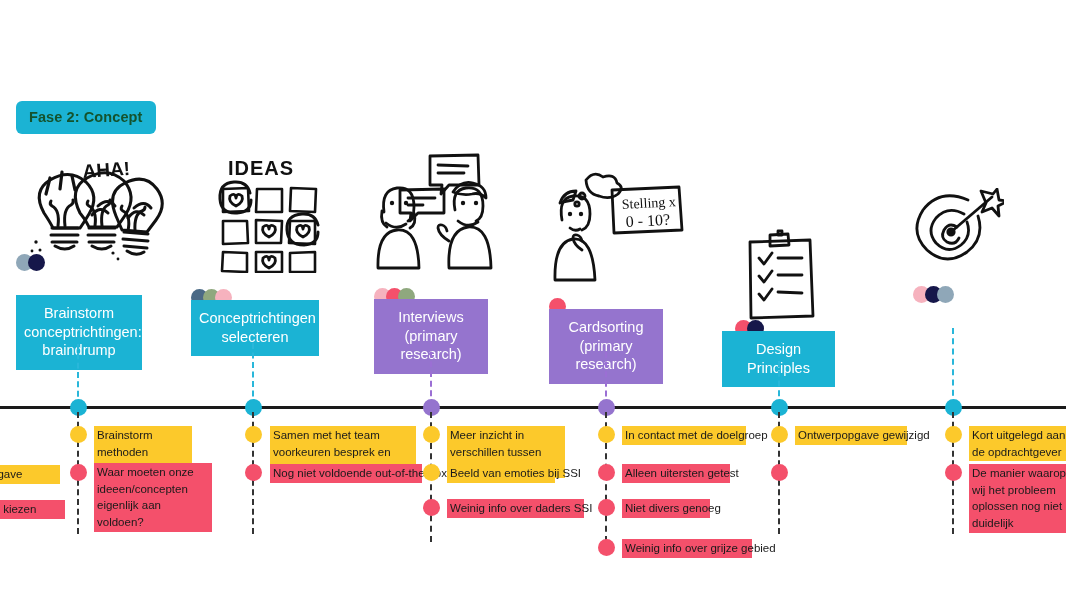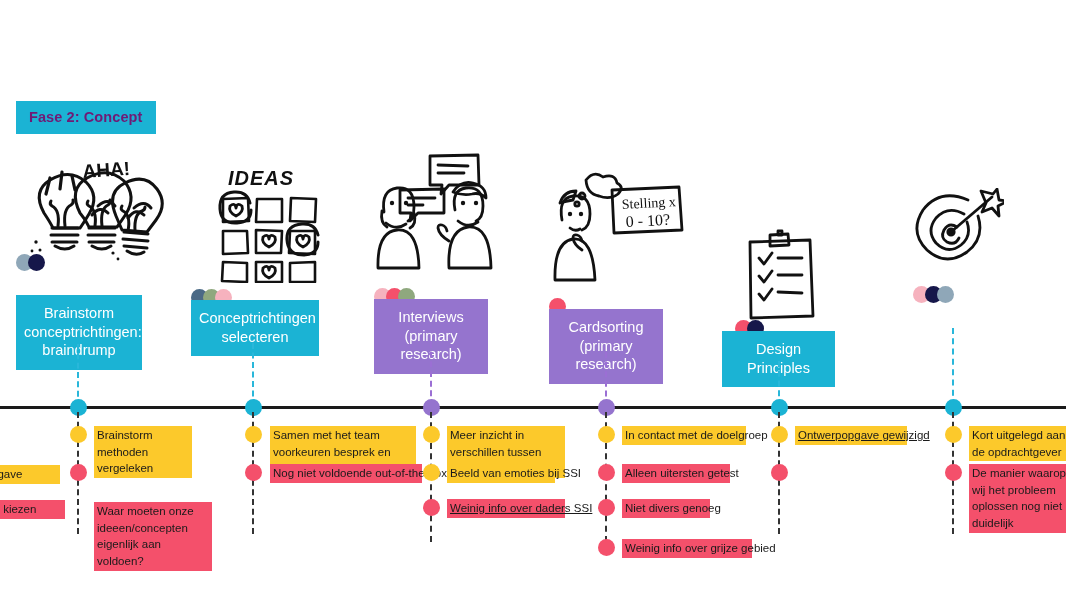--- a/index.html
+++ b/index.html
@@ -8,25 +8,26 @@
     background:#ffffff;
     font-family:"Liberation Sans", sans-serif;
     overflow:hidden;
     position:relative;
   }
   #canvas{position:absolute;inset:0;width:1066px;height:599px;}
 
   
   .phase-banner{
     position:absolute;left:16px;top:101px;
-    background:#1BB3D4;color:#701a75;
+    background:#1BB3D4;color:#14532d;
     font-weight:bold;font-size:14.5px;
     padding:8px 13px 9px 13px;
     letter-spacing:.1px;
     white-space:nowrap;
+    border-radius:6px;
   }
 
   
   .axis{
     position:absolute;left:0;top:406px;width:1066px;height:3px;
     background:#1a1a1a;
   }
   .axis-dot{
     position:absolute;width:17px;height:17px;border-radius:50%;
     top:-7px;margin-left:-8.5px;
@@ -116,21 +117,21 @@
         <circle cx="22" cy="84" r="1.7"></circle>
           <circle cx="26" cy="92" r="1.5"></circle>
         <circle cx="18" cy="93" r="1.4"></circle>
           <circle cx="99" cy="95" r="1.6"></circle>
         <circle cx="104" cy="101" r="1.4"></circle>
       </g>
       <text x="69" y="20" font-family="'Liberation Sans',sans-serif" font-size="19" font-weight="bold" fill="#111" transform="rotate(-4 69 20)">AHA!</text>
     </svg>
   </div>
 
-  <div class="illus" style="left:214px;top:163px;font-style:italic;">
+  <div class="illus" style="left:214px;top:153px;">
     <svg width="110" height="120" viewBox="0 0 110 120">
       <text x="14" y="22" font-family="'Liberation Sans',sans-serif" font-size="20" font-weight="bold" fill="#111" letter-spacing="1">IDEAS</text>
       <g fill="none" stroke="#111" stroke-width="2.6" stroke-linejoin="round">
         <path d="M9 36 l25 -1 l1 23 l-26 1z"></path>
         <path d="M43 36 l25 0 l0 23 l-26 0z"></path>
         <path d="M77 35 l25 1 l-1 23 l-25 -1z"></path>
         <path d="M9 68 l24 0 l1 22 l-25 1z"></path>
         <path d="M42 67 l26 1 l-1 22 l-25 0z"></path>
         <path d="M76 68 l25 0 l0 23 l-26 -1z"></path>
         <path d="M9 99 l24 1 l0 19 l-25 -1z"></path>
@@ -295,45 +296,45 @@
   <div style="position:absolute;left:78px;top:412px;height:122px;border-left:2px dashed #333;margin-left:-1px;"></div>
   <div style="position:absolute;left:253px;top:412px;height:122px;border-left:2px dashed #333;margin-left:-1px;"></div>
   <div style="position:absolute;left:431px;top:412px;height:130px;border-left:2px dashed #333;margin-left:-1px;"></div>
   <div style="position:absolute;left:606px;top:412px;height:130px;border-left:2px dashed #333;margin-left:-1px;"></div>
   <div style="position:absolute;left:779px;top:412px;height:122px;border-left:2px dashed #333;margin-left:-1px;"></div>
   <div style="position:absolute;left:953px;top:412px;height:122px;border-left:2px dashed #333;margin-left:-1px;"></div>
 
   <div class="note-dot pos" style="left:78px;top:426px;"></div>
   <div class="note pos" style="left:94px;top:426px;width:98px;">Brainstorm methoden vergeleken</div>
   <div class="note-dot neg" style="left:78px;top:464px;"></div>
-  <div class="note neg" style="left:94px;top:463px;width:118px;margin-top:39px;">Waar moeten onze ideeen/concepten eigenlijk aan voldoen?</div>
+  <div class="note neg" style="left:94px;top:463px;width:118px;">Waar moeten onze ideeen/concepten eigenlijk aan voldoen?</div>
 
   <div class="note-dot pos" style="left:253px;top:426px;"></div>
   <div class="note pos" style="left:270px;top:426px;width:146px;">Samen met het team voorkeuren besprek en bediscussiëren</div>
   <div class="note-dot neg" style="left:253px;top:464px;"></div>
   <div class="note neg" style="left:270px;top:464px;width:152px;white-space:nowrap;">Nog niet voldoende out-of-the-box</div>
 
   <div class="note-dot pos" style="left:431px;top:426px;"></div>
   <div class="note pos" style="left:447px;top:426px;width:118px;">Meer inzicht in verschillen tussen man en vrouw (SSI)</div>
   <div class="note-dot pos" style="left:431px;top:464px;"></div>
   <div class="note pos" style="left:447px;top:464px;width:108px;white-space:nowrap;">Beeld van emoties bij SSI</div>
   <div class="note-dot neg" style="left:431px;top:499px;"></div>
-  <div class="note neg" style="left:447px;top:499px;width:118px;white-space:nowrap;text-decoration:underline;">Weinig info over daders SSI</div>
+  <div class="note neg" style="left:447px;top:499px;width:137px;white-space:nowrap;">Weinig info over daders SSI</div>
 
   <div class="note-dot pos" style="left:606px;top:426px;"></div>
   <div class="note pos" style="left:622px;top:426px;width:124px;white-space:nowrap;">In contact met de doelgroep</div>
   <div class="note-dot neg" style="left:606px;top:464px;"></div>
   <div class="note neg" style="left:622px;top:464px;width:108px;white-space:nowrap;">Alleen uitersten getest</div>
   <div class="note-dot neg" style="left:606px;top:499px;"></div>
   <div class="note neg" style="left:622px;top:499px;width:88px;white-space:nowrap;">Niet divers genoeg</div>
   <div class="note-dot neg" style="left:606px;top:539px;"></div>
   <div class="note neg" style="left:622px;top:539px;width:130px;white-space:nowrap;">Weinig info over grijze gebied</div>
 
   <div class="note-dot pos" style="left:779px;top:426px;"></div>
-  <div class="note pos" style="left:795px;top:426px;width:112px;white-space:nowrap;text-decoration:underline;">Ontwerpopgave gewijzigd</div>
+  <div class="note pos" style="left:795px;top:426px;width:112px;white-space:nowrap;">Ontwerpopgave gewijzigd</div>
   <div class="note-dot neg" style="left:779px;top:464px;"></div>
 
   <div class="note-dot pos" style="left:953px;top:426px;"></div>
   <div class="note pos" style="left:969px;top:426px;width:100px;">Kort uitgelegd aan de opdrachtgever</div>
   <div class="note-dot neg" style="left:953px;top:464px;"></div>
   <div class="note neg" style="left:969px;top:464px;width:106px;">De manier waarop wij het probleem oplossen nog niet duidelijk</div>
 
 </div>
 
 </body></html>

